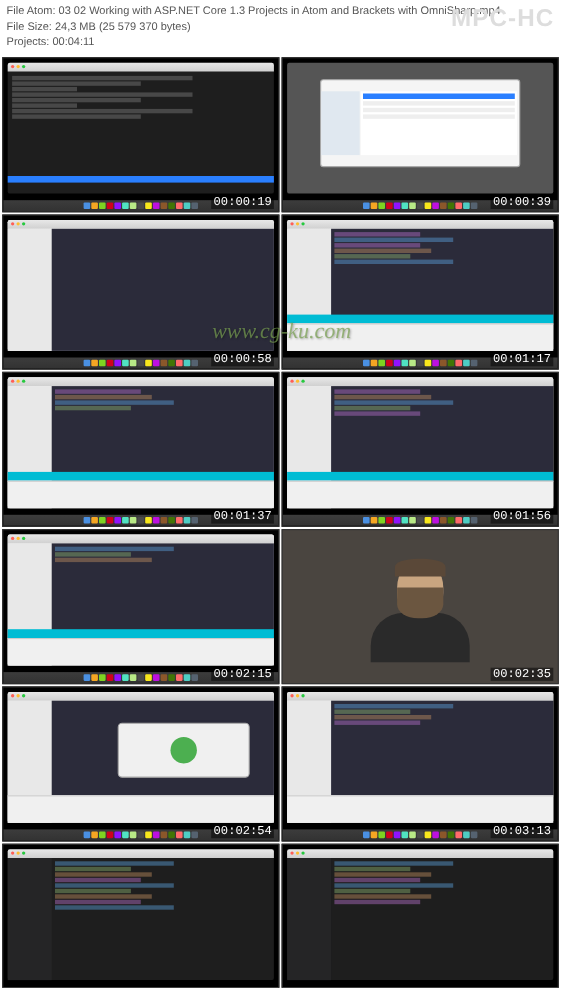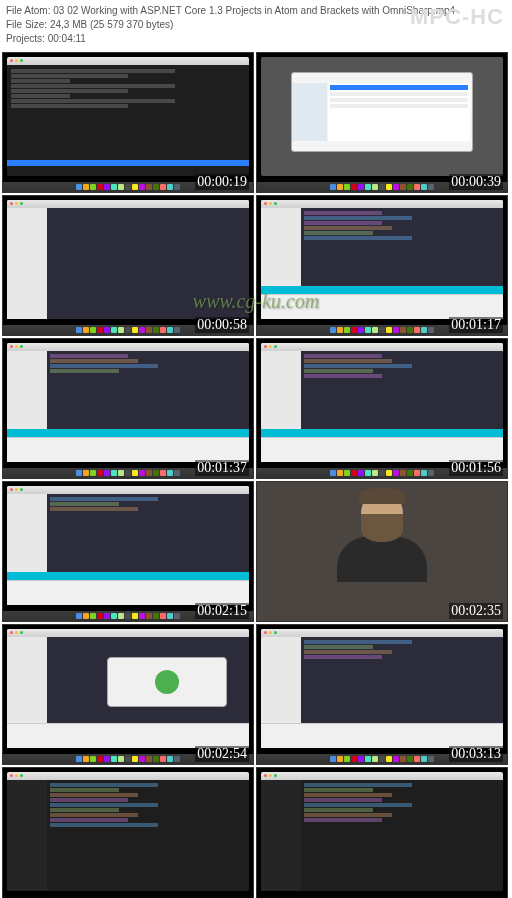--- a/index.html
+++ b/index.html
@@ -45,22 +45,22 @@
       background: #000;
       position: relative;
       border: 1px solid #333;
       overflow: hidden;
     }
     .timestamp {
       position: absolute;
       bottom: 2px;
       right: 4px;
       color: #fff;
-      font-size: 14px;
-      font-family: Liberation Serif, serif;
+      font-size: 11px;
+      font-family: Liberation Mono, monospace;
       background: rgba(0,0,0,0.5);
       padding: 0 2px;
       z-index: 20;
     }
     .screen {
       position: absolute;
       top: 4px;
       left: 4px;
       right: 4px;
       bottom: 16px;
@@ -175,20 +175,21 @@
       background: #fff;
     }
     .highlight-row {
       background: #2a7fff;
       height: 5px;
       margin: 2px;
     }
     .person-thumb {
       background: #4a4540;
       display: flex;
+      align-items: center;
       justify-content: center;
     }
     .person {
       width: 100px;
       height: 100px;
       position: relative;
     }
     .head {
       width: 42px;
       height: 50px;

